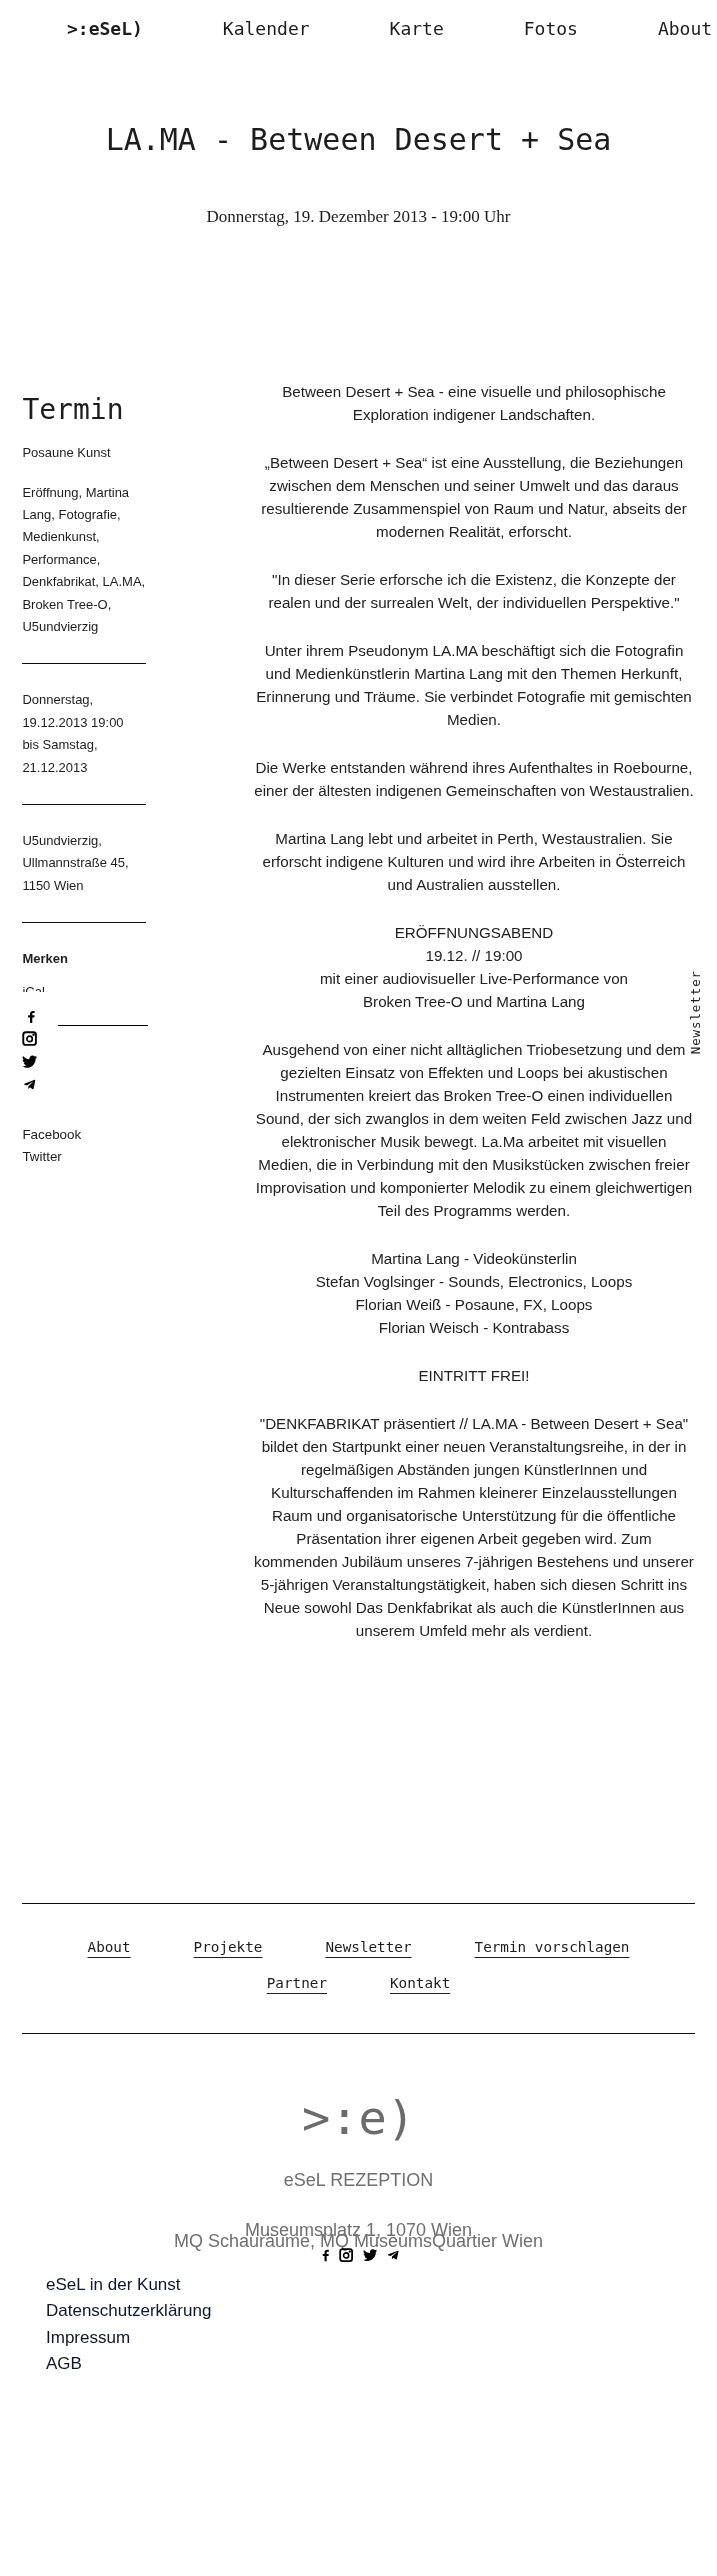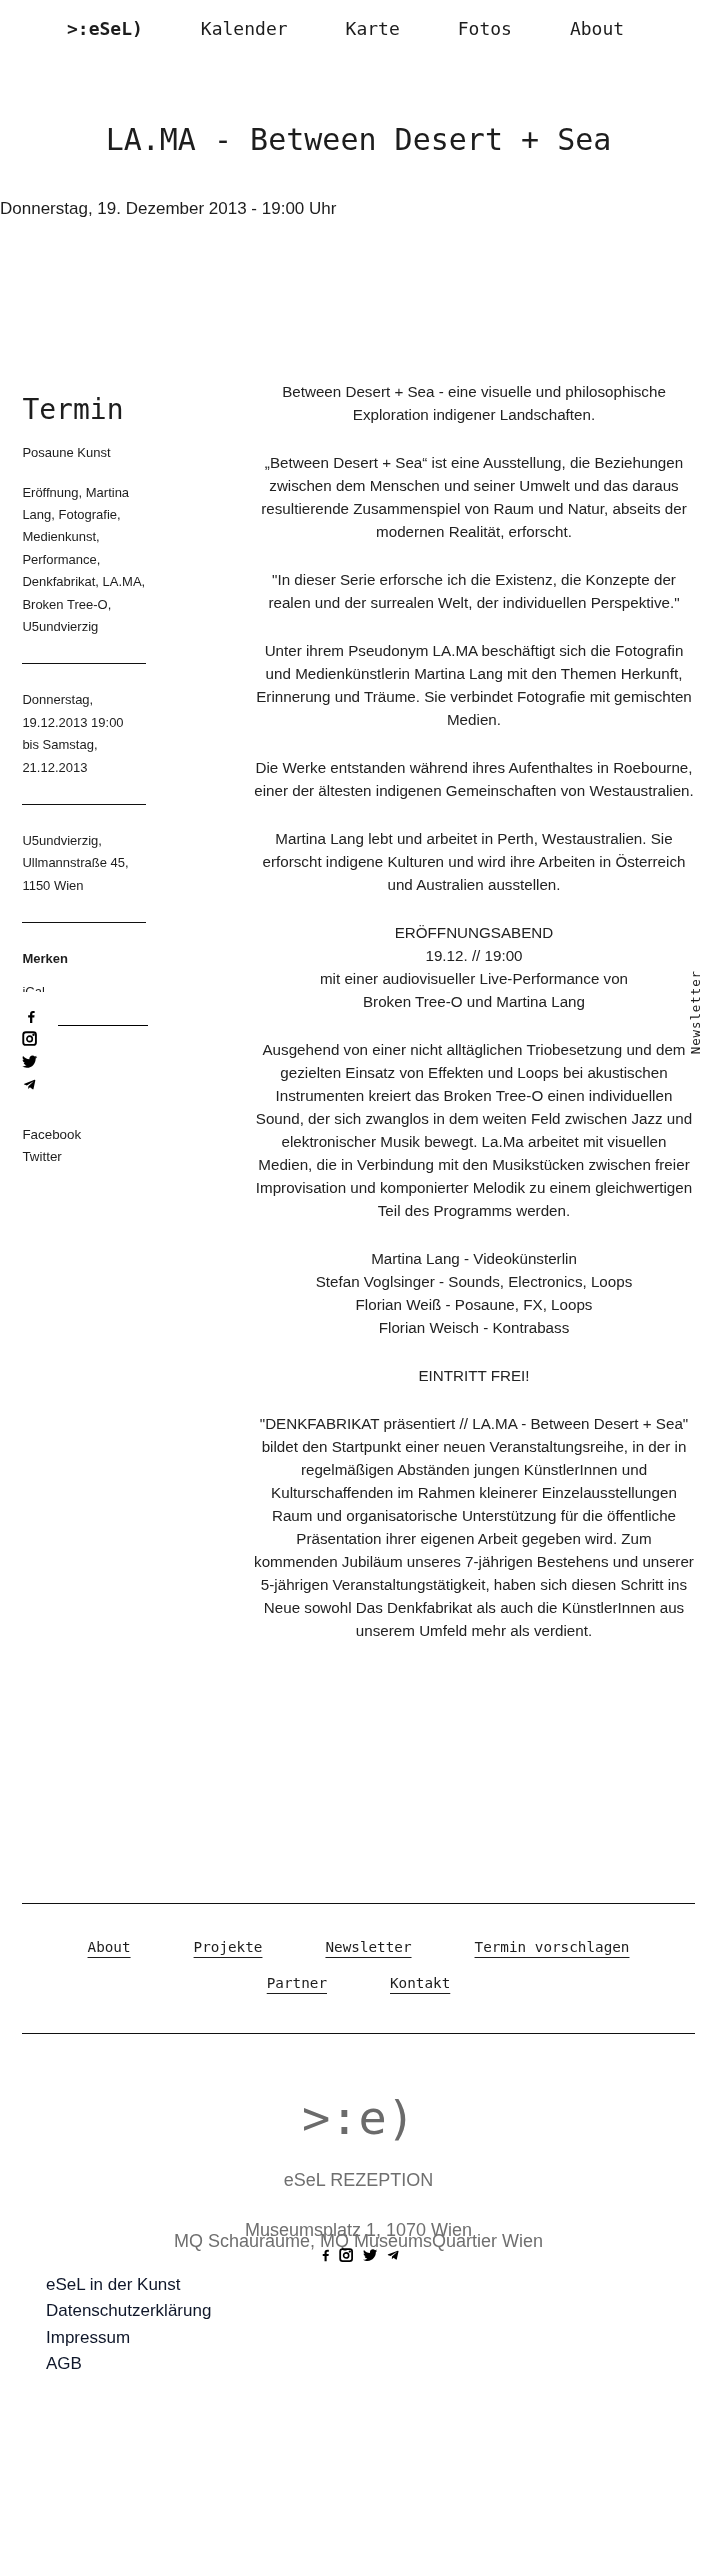--- a/index.html
+++ b/index.html
@@ -1,29 +1,29 @@
 <!DOCTYPE html>
 <html style="font-size:14.3px"><head>
 <meta charset="utf-8">
 <style>
   html,body{margin:0;padding:0;background:#fff;}
   .page{position:relative;width:717px;height:2576px;background:#fff;color:#1d1d1d;
         font-family:"Liberation Sans",sans-serif;overflow:hidden;}
   a{color:inherit;text-decoration:none;cursor:pointer;}
 
   
-  .header{position:absolute;top:18px;left:67px;display:flex;gap:58px;align-items:baseline;
+  .header{position:absolute;top:18px;left:67px;display:flex;gap:80px;align-items:baseline;
           font-family:"DejaVu Sans Mono",monospace;font-size:18px;}
   .logo{font-weight:bold;}
 
   
   .title{position:absolute;top:122px;left:0;width:100%;margin:0;text-align:center;
          font-family:"DejaVu Sans Mono",monospace;font-weight:500;font-size:30px;letter-spacing:0;}
-  .subtitle{position:absolute;top:199px;left:0;width:100%;text-align:left;
-         font-family:Liberation Sans, sans-serif;font-size:17px;}
+  .subtitle{position:absolute;top:207px;left:0;width:100%;text-align:center;
+         font-family:Liberation Serif, serif;font-size:17px;}
 
   
   .main{position:absolute;top:380px;left:22.4px;right:22.4px;display:flex;}
   .sidebar{width:124px;flex:0 0 124px;font-size:13px;line-height:22.4px;}
   .sidebar h2{margin:15px 0 18px 0;font-family:"DejaVu Sans Mono",monospace;
               font-size:28px;font-weight:500;line-height:30.5px;}
   .sidebar .category{margin-bottom:20px;line-height:18px;}
   .sidebar hr{border:none;border-top:0.9px solid #111;margin:25px 0;}
   .pre{white-space:pre-line;}
   .merken{font-weight:bold;margin-top:1.8px;}

